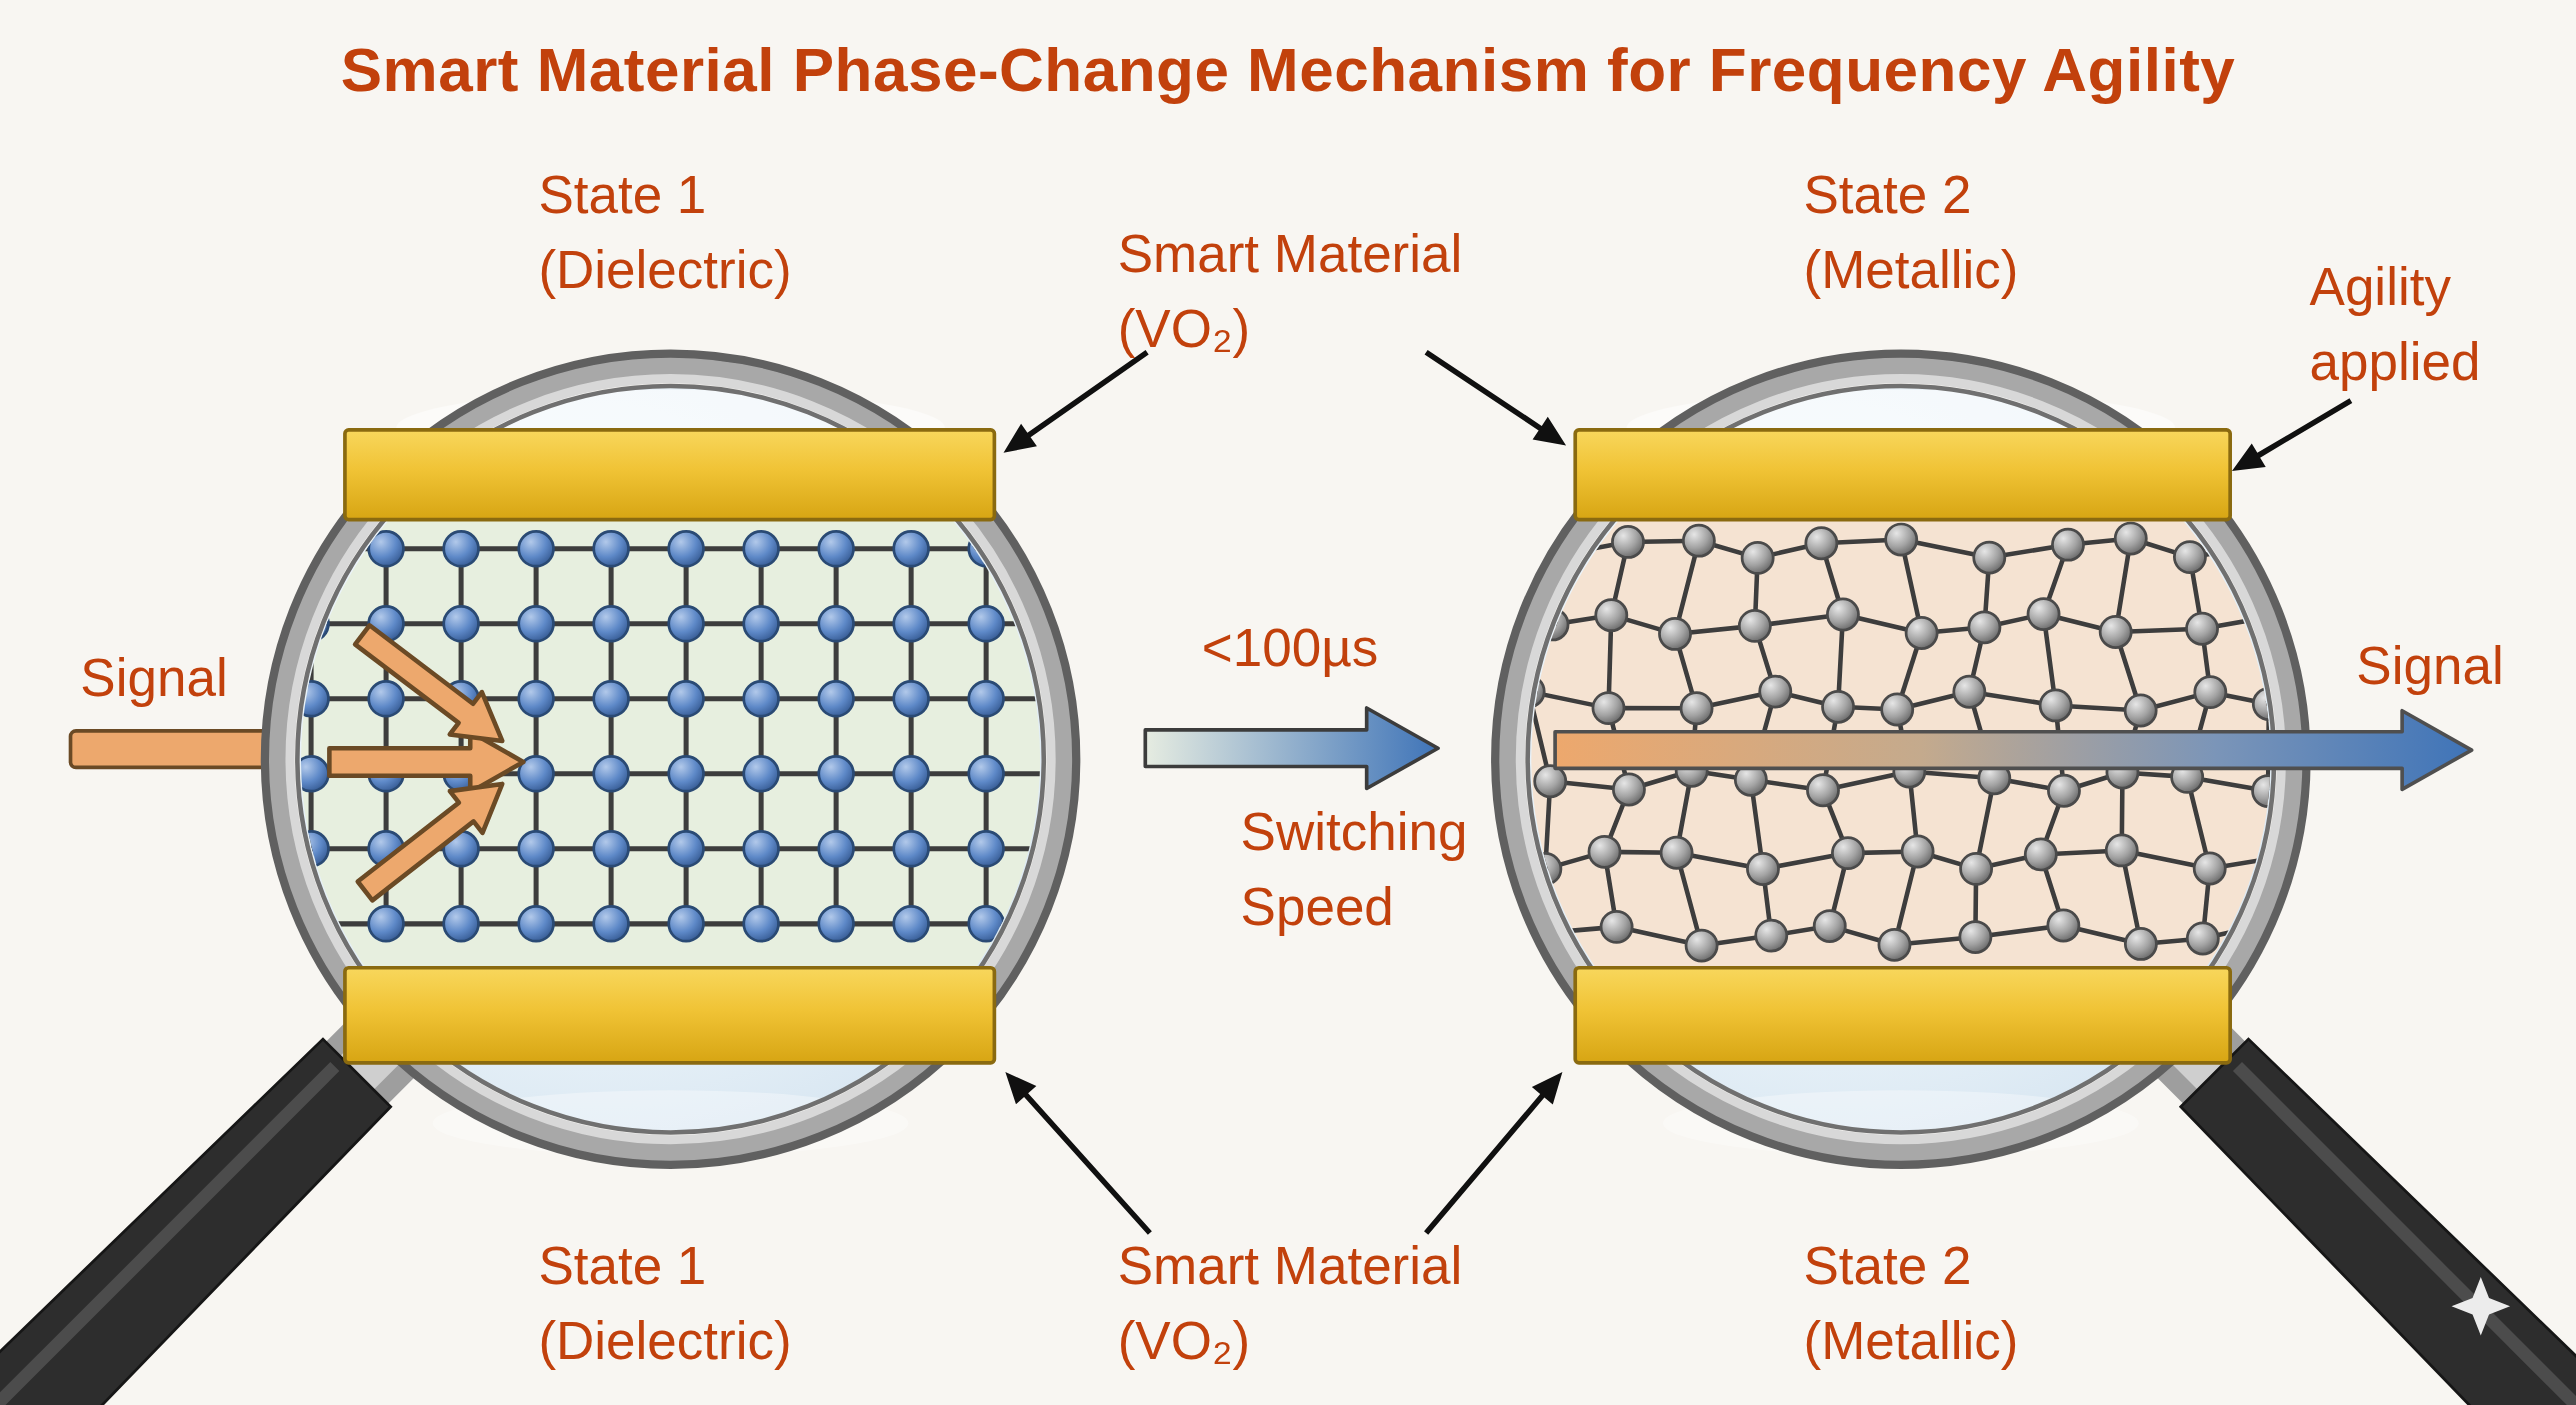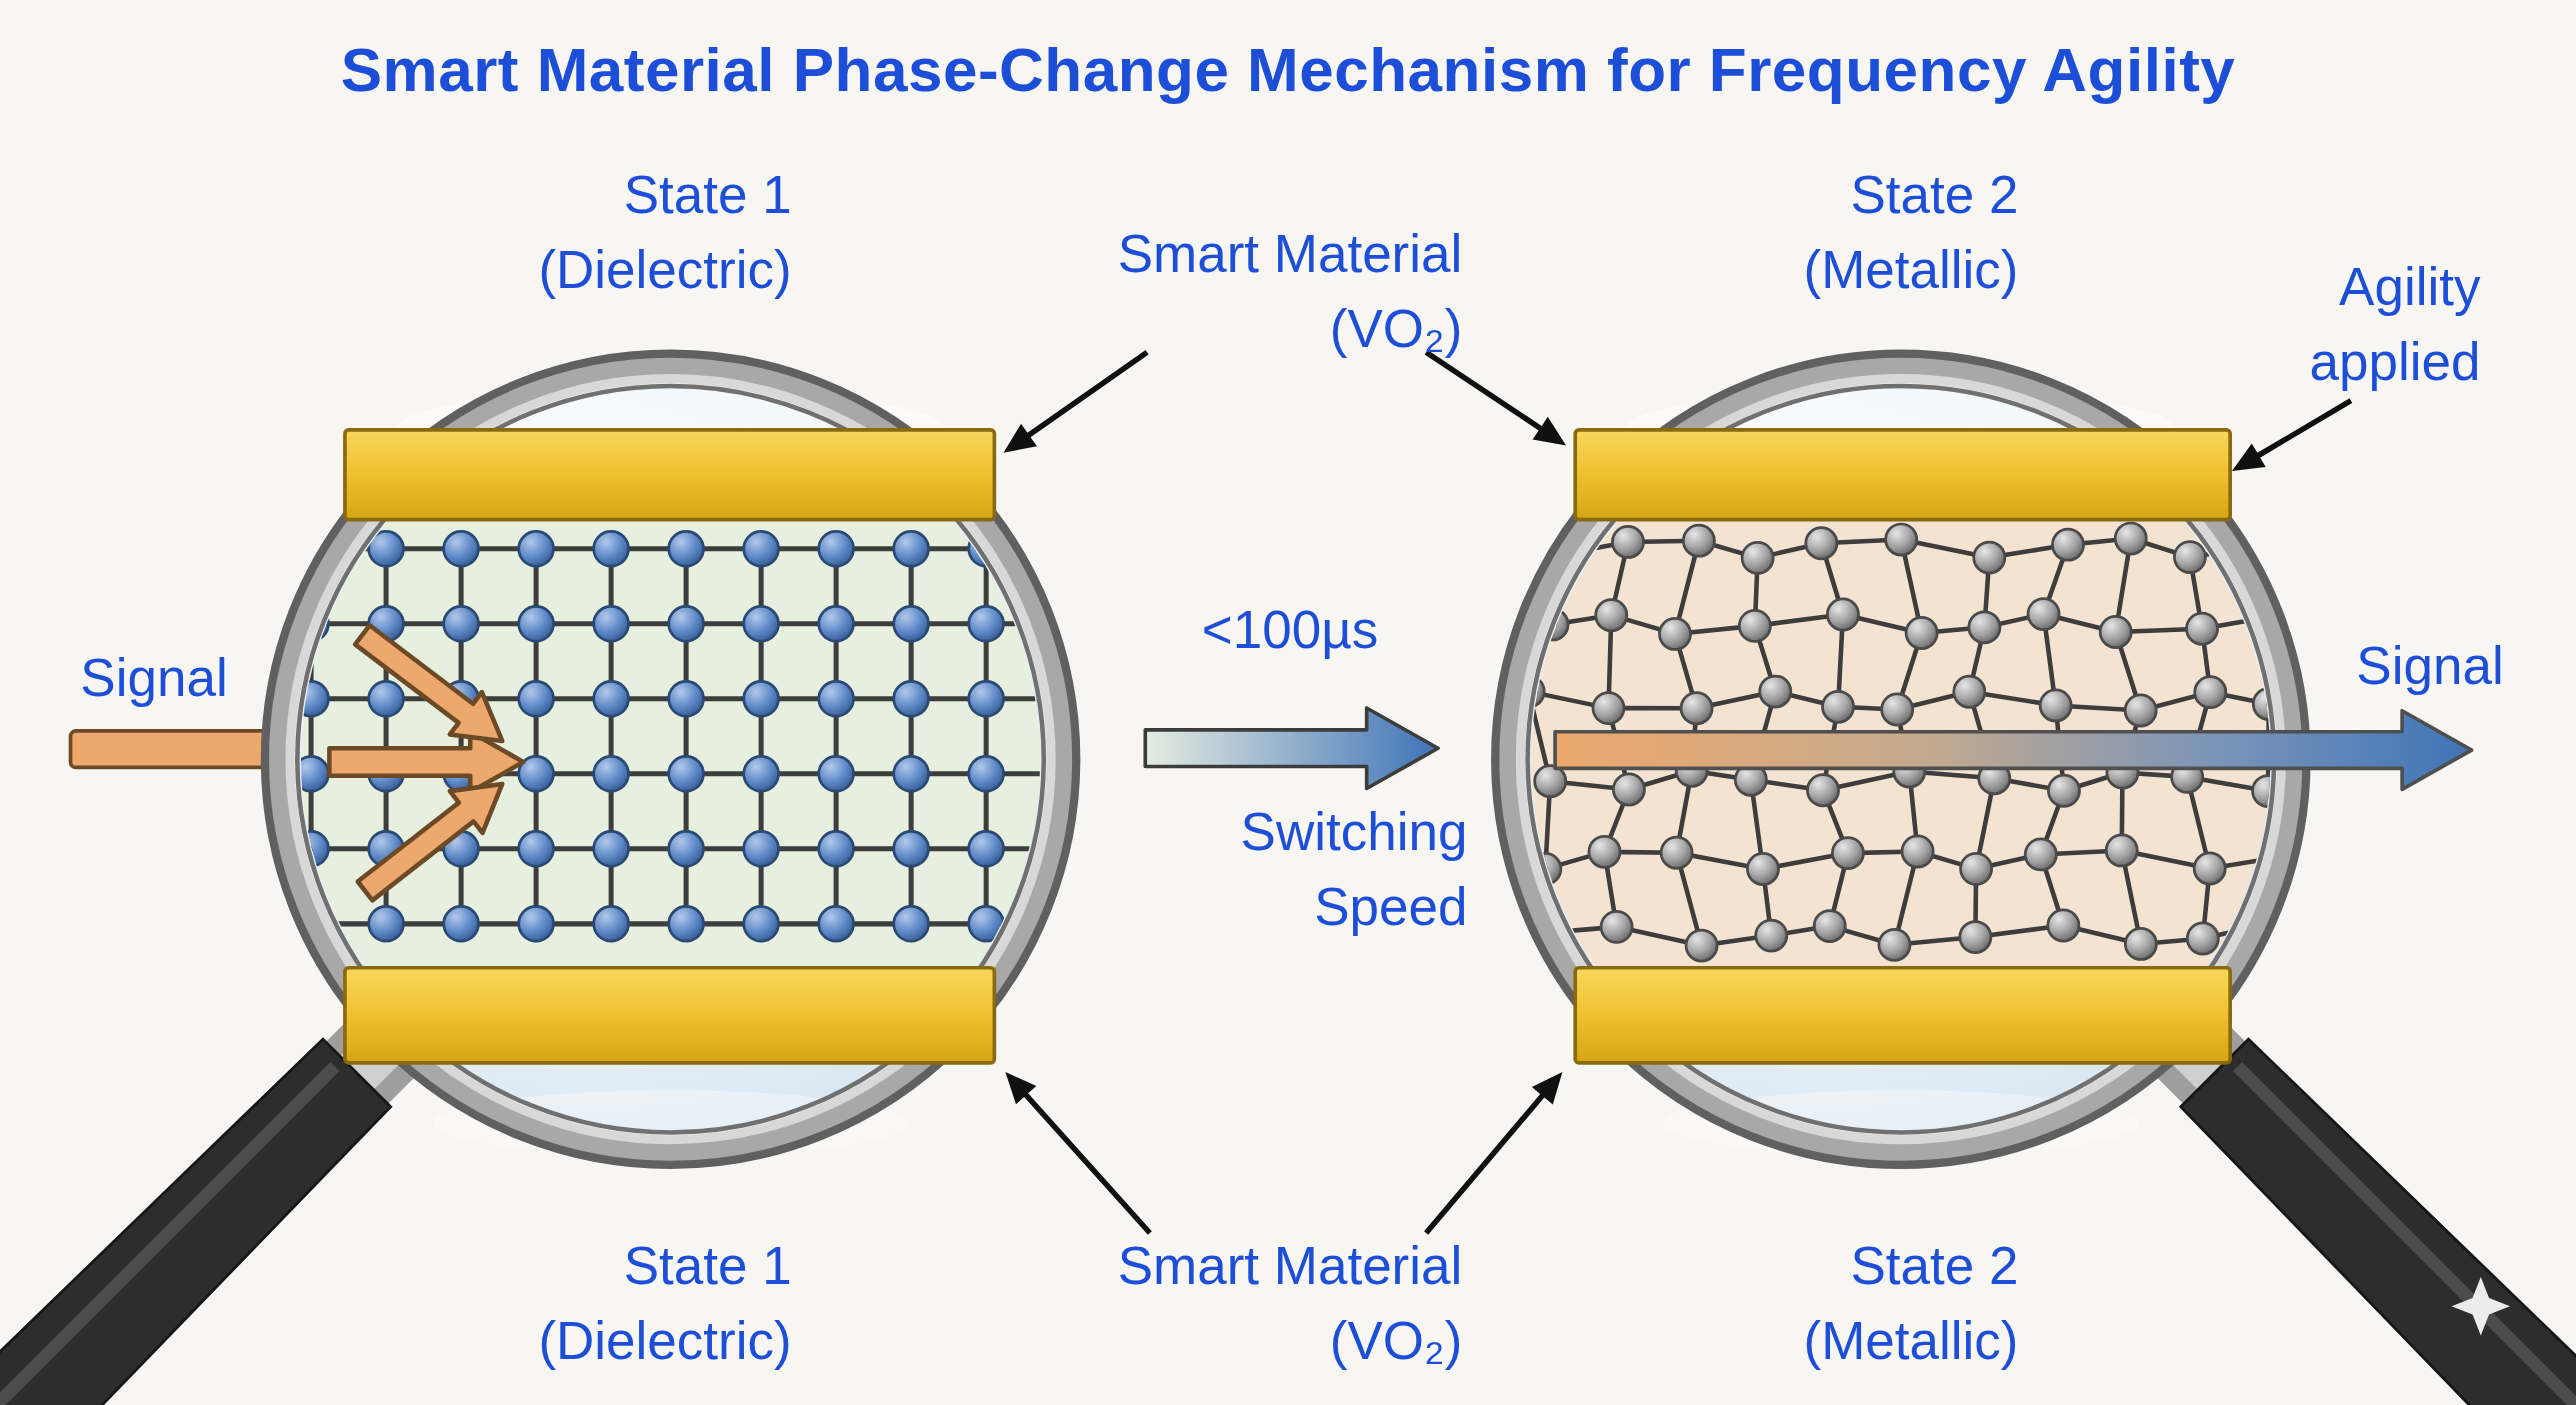--- a/index.html
+++ b/index.html
@@ -10,26 +10,26 @@
     color: #111;
     position: relative;
     overflow: hidden;
   }
   #diagram {
     position: absolute; left: 0; top: 0;
     width: 2576px; height: 1405px;
   }
   .lbl {
     position: absolute;
-    text-align: right;
+    text-align: left;
     white-space: pre-line;
     font-size: 53px;
     line-height: 1.42;
     transform: translateX(-50%);
-    color: #1d4ed8;
+    color: #c2410c;
   }
   .title {
     font-size: 62px;
     font-weight: bold;
     white-space: nowrap;
     left: 50%;
     top: 25.6px;
     letter-spacing: 0.5px;
   }
 </style>
@@ -527,21 +527,21 @@
 <div class="lbl" style="left:665px; top:157px">State 1
 (Dielectric)</div>
 <div class="lbl" style="left:1290px; top:216px">Smart Material
 (VO₂)</div>
 <div class="lbl" style="left:1911px; top:157px">State 2
 (Metallic)</div>
 <div class="lbl" style="left:2395px; top:249px">Agility
 applied</div>
 <div class="lbl" style="left:154px; top:640px">Signal</div>
 <div class="lbl" style="left:2430px; top:628px">Signal</div>
-<div class="lbl" style="left:1290px; top:592px">&lt;100µs</div>
+<div class="lbl" style="left:1290px; top:610px">&lt;100µs</div>
 <div class="lbl" style="left:1354px; top:794px">Switching
 Speed</div>
 <div class="lbl" style="left:665px; top:1228px">State 1
 (Dielectric)</div>
 <div class="lbl" style="left:1290px; top:1228px">Smart Material
 (VO₂)</div>
 <div class="lbl" style="left:1911px; top:1228px">State 2
 (Metallic)</div>
 
 

